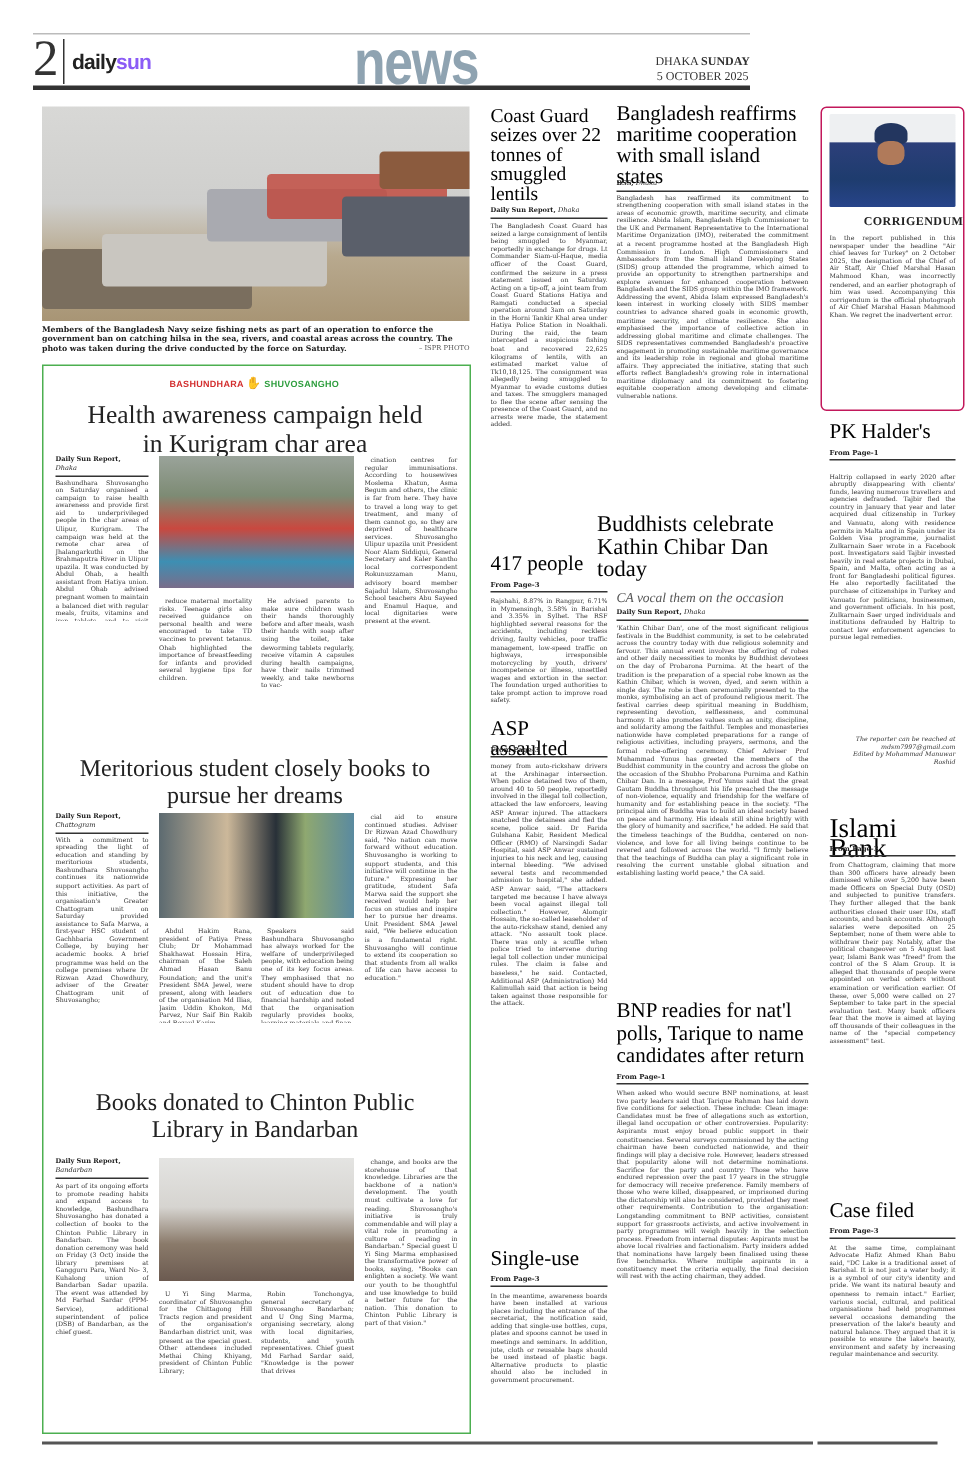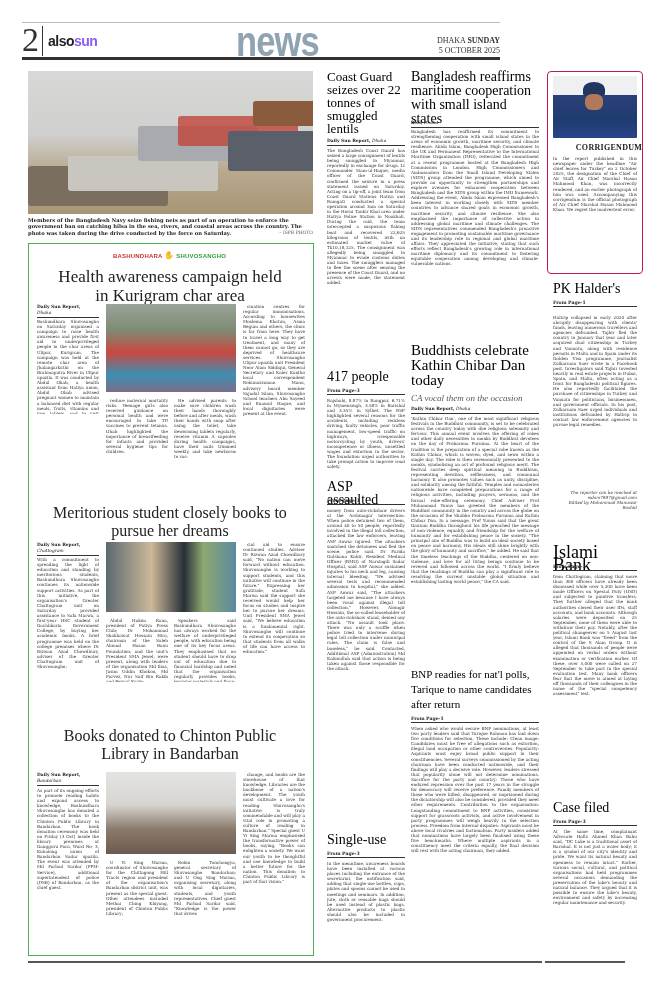--- a/index.html
+++ b/index.html
@@ -5,21 +5,21 @@
 *{box-sizing:border-box;margin:0;padding:0}
 body{width:650px;height:984px;background:#fff;font-family:"DejaVu Serif",serif;color:#222;position:relative;overflow:hidden}
 .abs{position:absolute}
 .rule-top{left:22px;top:22px;width:478px;height:1px;background:#bbb}
 .rule-bot{left:22px;top:57px;width:478px;height:3px;background:#333}
 .pagenum{left:22px;top:24px;font-family:"Liberation Serif",serif;font-size:34px;font-weight:300;line-height:32px;color:#333}
 .vsep{left:42px;top:26px;width:1px;height:30px;background:#333}
 .logo{left:48px;top:33px;font-family:"Liberation Sans",sans-serif;font-weight:bold;font-size:14px;letter-spacing:-0.5px}
 .logo .d{color:#222}.logo .s{color:#8b5cf6}
 .section{left:236px;top:22px;font-family:"Liberation Sans",sans-serif;font-weight:bold;font-size:42px;color:#8fa3b1;letter-spacing:-1px;line-height:40px;transform:scaleX(0.82);transform-origin:left}
-.dateline{right:150px;top:36px;text-align:right;font-family:"Liberation Serif",serif;font-size:8px;line-height:10px;color:#333}
+.dateline{right:150px;top:36px;text-align:center;font-family:"Liberation Serif",serif;font-size:8px;line-height:10px;color:#333}
 .dateline b{font-weight:bold}
 .photo{background:linear-gradient(180deg,#d8d8d6 0%,#cfcfcd 45%,#b8a98e 70%,#a89575 100%)}
 .boat{position:absolute;border-radius:3px}
 .caption{font-size:5.2px;line-height:6.3px;font-weight:bold;color:#222;font-family:"DejaVu Serif",serif}
 .credit{font-size:4.5px;color:#555;font-weight:normal}
 .greenbox{border:1.5px solid #4caf50}
 .spon{font-family:"Liberation Sans",sans-serif;font-weight:bold;font-size:6px;letter-spacing:0.2px}
 .h-big{font-family:"Liberation Serif",serif;font-size:16px;line-height:17px;text-align:center;color:#222}
 .h-col{font-family:Liberation Serif, serif;font-size:13px;line-height:13px;color:#000000}
 .byline{font-family:"DejaVu Serif",serif;font-size:4.4px;font-weight:bold;line-height:6px;border-bottom:0.6px solid #333;padding-bottom:1px}
@@ -33,21 +33,21 @@
 .corr-h{font-family:"Liberation Serif",serif;font-weight:bold;font-size:8px;letter-spacing:0.3px}
 .kicker{font-family:"Liberation Serif",serif;font-style:italic;font-size:9px;color:#555}
 .endrule{height:2px;background:#555}
 </style>
 </head>
 <body>
 
 <div class="abs rule-top"></div>
 <div class="abs pagenum">2</div>
 <div class="abs vsep"></div>
-<div class="abs logo"><span class="d">also</span><span class="s">sun</span></div>
+<div class="abs logo"><span class="d">daily</span><span class="s">sun</span></div>
 <div class="abs section">news</div>
 <div class="abs dateline">
   <div><span>DHAKA</span> <b>SUNDAY</b></div>
   <div>5 OCTOBER 2025</div>
 </div>
 <div class="abs rule-bot"></div>
 
 <div class="abs photo" style="left:28px;top:71px;width:285px;height:143px;overflow:hidden">
   <div class="boat" style="left:0;top:95px;width:140px;height:40px;background:#7a6e5e"></div>
   <div class="boat" style="left:40px;top:85px;width:150px;height:35px;background:#c9c6c0"></div>
@@ -147,28 +147,28 @@
       <p class="first">In the meantime, awareness boards have been installed at various places including the entrance of the secretariat, the notification said, adding that single-use bottles, cups, plates and spoons cannot be used in meetings and seminars. In addition, jute, cloth or reusable bags should be used instead of plastic bags. Alternative products to plastic should also be included in government procurement.</p>
     </div>
 </div>
 
 <div class="abs h-col" style="left:411px;top:70px;width:130px;font-size:14px;line-height:14px">Bangladesh reaffirms maritime cooperation with small island states</div>
 <div class="abs byline" style="left:411px;top:120px;width:128px"><span>BSS,</span> <i>Dhaka</i></div>
 <div class="abs txt" style="left:411px;top:129px;width:128px;height:210px;overflow:hidden">
     <p class="first">Bangladesh has reaffirmed its commitment to strengthening cooperation with small island states in the areas of economic growth, maritime security, and climate resilience. Abida Islam, Bangladesh High Commissioner to the UK and Permanent Representative to the International Maritime Organization (IMO), reiterated the commitment at a recent programme hosted at the Bangladesh High Commission in London. High Commissioners and Ambassadors from the Small Island Developing States (SIDS) group attended the programme, which aimed to provide an opportunity to strengthen partnerships and explore avenues for enhanced cooperation between Bangladesh and the SIDS group within the IMO framework. Addressing the event, Abida Islam expressed Bangladesh's keen interest in working closely with SIDS member countries to advance shared goals in economic growth, maritime security, and climate resilience. She also emphasised the importance of collective action in addressing global maritime and climate challenges. The SIDS representatives commended Bangladesh's proactive engagement in promoting sustainable maritime governance and its leadership role in regional and global maritime affairs. They appreciated the initiative, stating that such efforts reflect Bangladesh's growing role in international maritime diplomacy and its commitment to fostering equitable cooperation among developing and climate-vulnerable nations.</p>
   </div>
 
-<div class="abs h-col" style="left:411px;top:343px;width:128px;font-size:15px;line-height:15px">Buddhists celebrate Kathin Chibar Dan today</div>
+<div class="abs h-col" style="left:398px;top:343px;width:128px;font-size:15px;line-height:15px">Buddhists celebrate Kathin Chibar Dan today</div>
 <div class="abs kicker" style="left:411px;top:393px;width:130px">CA vocal them on the occasion</div>
 <div class="abs byline" style="left:411px;top:406px;width:128px"><span>Daily Sun Report,</span> <i>Dhaka</i></div>
 <div class="abs txt" style="left:411px;top:416px;width:128px;height:247px;overflow:hidden">
     <p class="first">'Kathin Chibar Dan', one of the most significant religious festivals in the Buddhist community, is set to be celebrated across the country today with due religious solemnity and fervour. This annual event involves the offering of robes and other daily necessities to monks by Buddhist devotees on the day of Probarona Purnima. At the heart of the tradition is the preparation of a special robe known as the Kathin Chibar, which is woven, dyed, and sewn within a single day. The robe is then ceremonially presented to the monks, symbolising an act of profound religious merit. The festival carries deep spiritual meaning in Buddhism, representing devotion, selflessness, and communal harmony. It also promotes values such as unity, discipline, and solidarity among the faithful. Temples and monasteries nationwide have completed preparations for a range of religious activities, including prayers, sermons, and the formal robe-offering ceremony. Chief Adviser Prof Muhammad Yunus has greeted the members of the Buddhist community in the country and across the globe on the occasion of the Shubho Probarona Purnima and Kathin Chibar Dan. In a message, Prof Yunus said that the great Gautam Buddha throughout his life preached the message of non-violence, equality and friendship for the welfare of humanity and for establishing peace in the society. "The principal aim of Buddha was to build an ideal society based on peace and harmony. His ideals still shine brightly with the glory of humanity and sacrifice," he added. He said that the timeless teachings of the Buddha, centered on non-violence, and love for all living beings continue to be revered and followed across the world. "I firmly believe that the teachings of Buddha can play a significant role in resolving the current unstable global situation and establishing lasting world peace," the CA said.</p>
   </div>
 
-<div class="abs h-col" style="left:411px;top:667px;width:128px;font-size:11px;line-height:15px">BNP readies for nat'l polls, Tarique to name candidates after return</div>
+<div class="abs h-col" style="left:411px;top:667px;width:128px;font-size:14px;line-height:15px">BNP readies for nat'l polls, Tarique to name candidates after return</div>
 <div class="abs" style="left:411px;top:716px;width:128px">
   <div class="frompage">From Page-1</div>
   <div class="txt" style="height:210px;overflow:hidden">
       <p class="first">When asked who would secure BNP nominations, at least two party leaders said that Tarique Rahman has laid down five conditions for selection. These include: Clean image: Candidates must be free of allegations such as extortion, illegal land occupation or other controversies. Popularity: Aspirants must enjoy broad public support in their constituencies. Several surveys commissioned by the acting chairman have been conducted nationwide, and their findings will play a decisive role. However, leaders stressed that popularity alone will not determine nominations. Sacrifice for the party and country: Those who have endured repression over the past 17 years in the struggle for democracy will receive preference. Family members of those who were killed, disappeared, or imprisoned during the dictatorship will also be considered, provided they meet other requirements. Contribution to the organisation: Longstanding commitment to BNP activities, consistent support for grassroots activists, and active involvement in party programmes will weigh heavily in the selection process. Freedom from internal disputes: Aspirants must be above local rivalries and factionalism. Party insiders added that nominations have largely been finalised using these five benchmarks. Where multiple aspirants in a constituency meet the criteria equally, the final decision will rest with the acting chairman, they added.</p>
     </div>
 </div>
 <div class="abs endrule" style="left:328px;top:961px;width:214px"></div>
 
 <div class="abs corr" style="left:547px;top:71px;width:96px;height:203px"></div>
 <div class="abs" style="left:553px;top:76px;width:84px;height:62px;background:linear-gradient(180deg,#eef0f2 0%,#eef0f2 30%,#2c3f7a 31%,#1e3c6e 70%,#27448a 100%);border-radius:1px">

